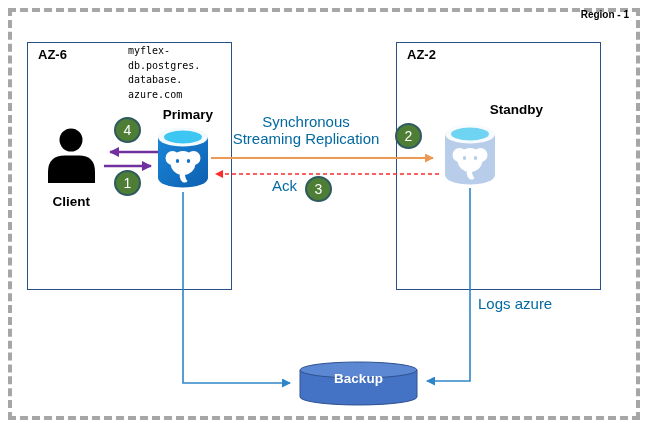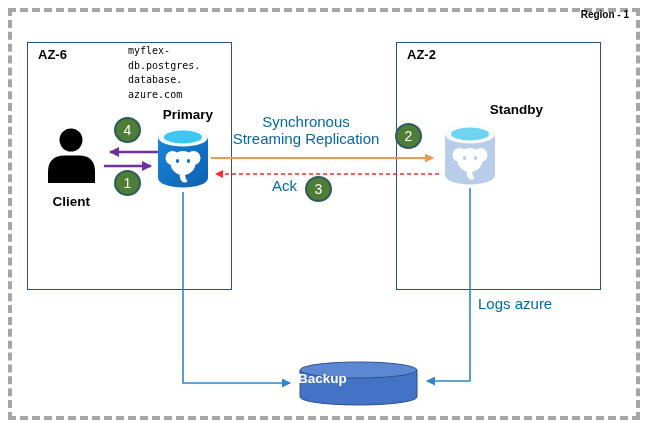--- a/index.html
+++ b/index.html
@@ -24,21 +24,21 @@
   }
   .node-label{font-weight:bold;font-size:13.5px;color:#000;text-align:right;}
   .flow-label{font-size:15px;color:#0369a1;}
   .two-line{white-space:pre-line;text-align:center;line-height:17px;}
   .badge{
     width:27px;height:26px;border-radius:50%;
     background:#4e7d35;border:2px solid #2e5a60;box-sizing:border-box;
     color:#fff;font-size:14px;display:flex;align-items:center;justify-content:center;
   }
   .backup-label{
-    position:absolute;left:0;top:10px;width:100%;
+    position:absolute;left:0;top:10px;width:100%;text-align:center;
     color:#fff;font-weight:bold;font-size:13.5px;
   }
   svg{display:block;}
 </style>
 </head>
 <body>
 
 <div id="canvas">
 
   <div class="abs region-boundary"></div>

